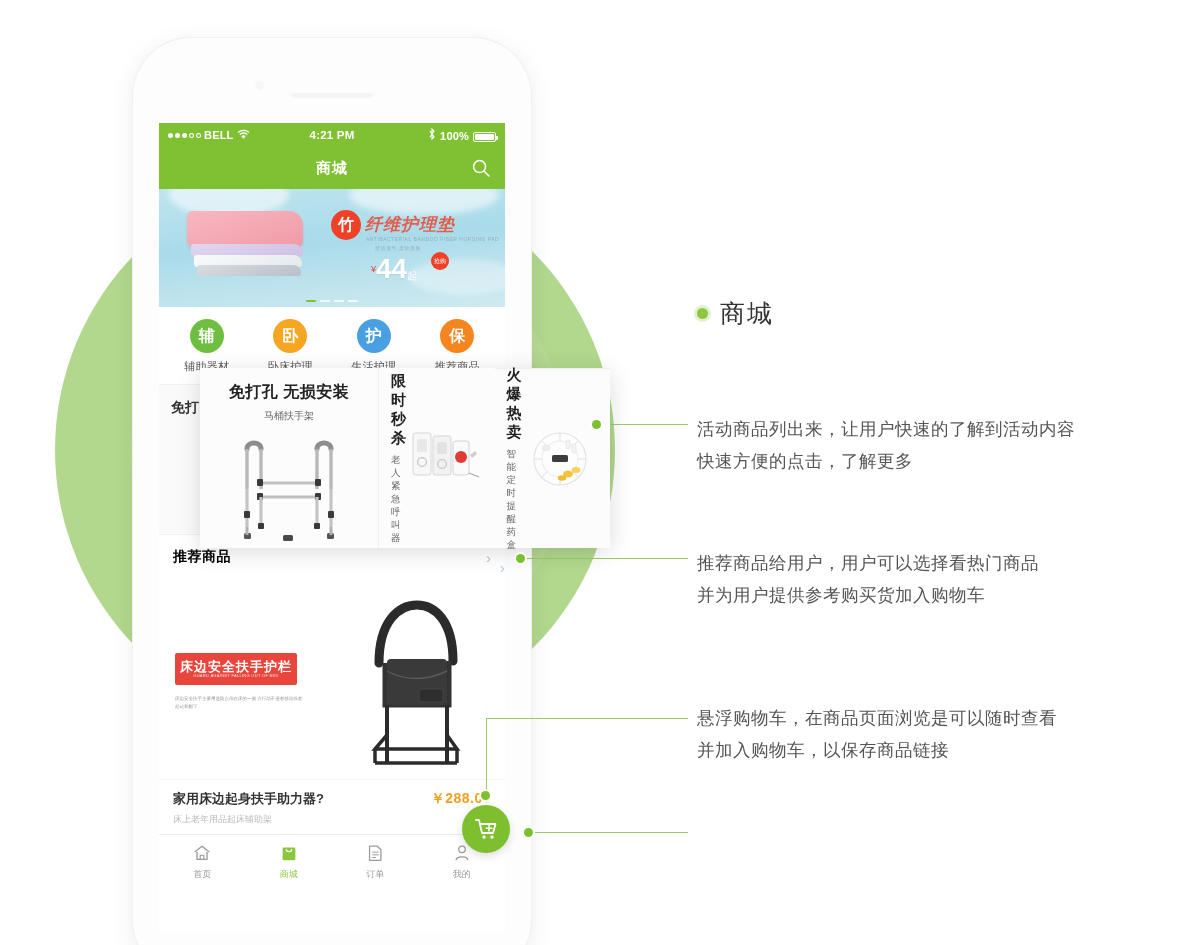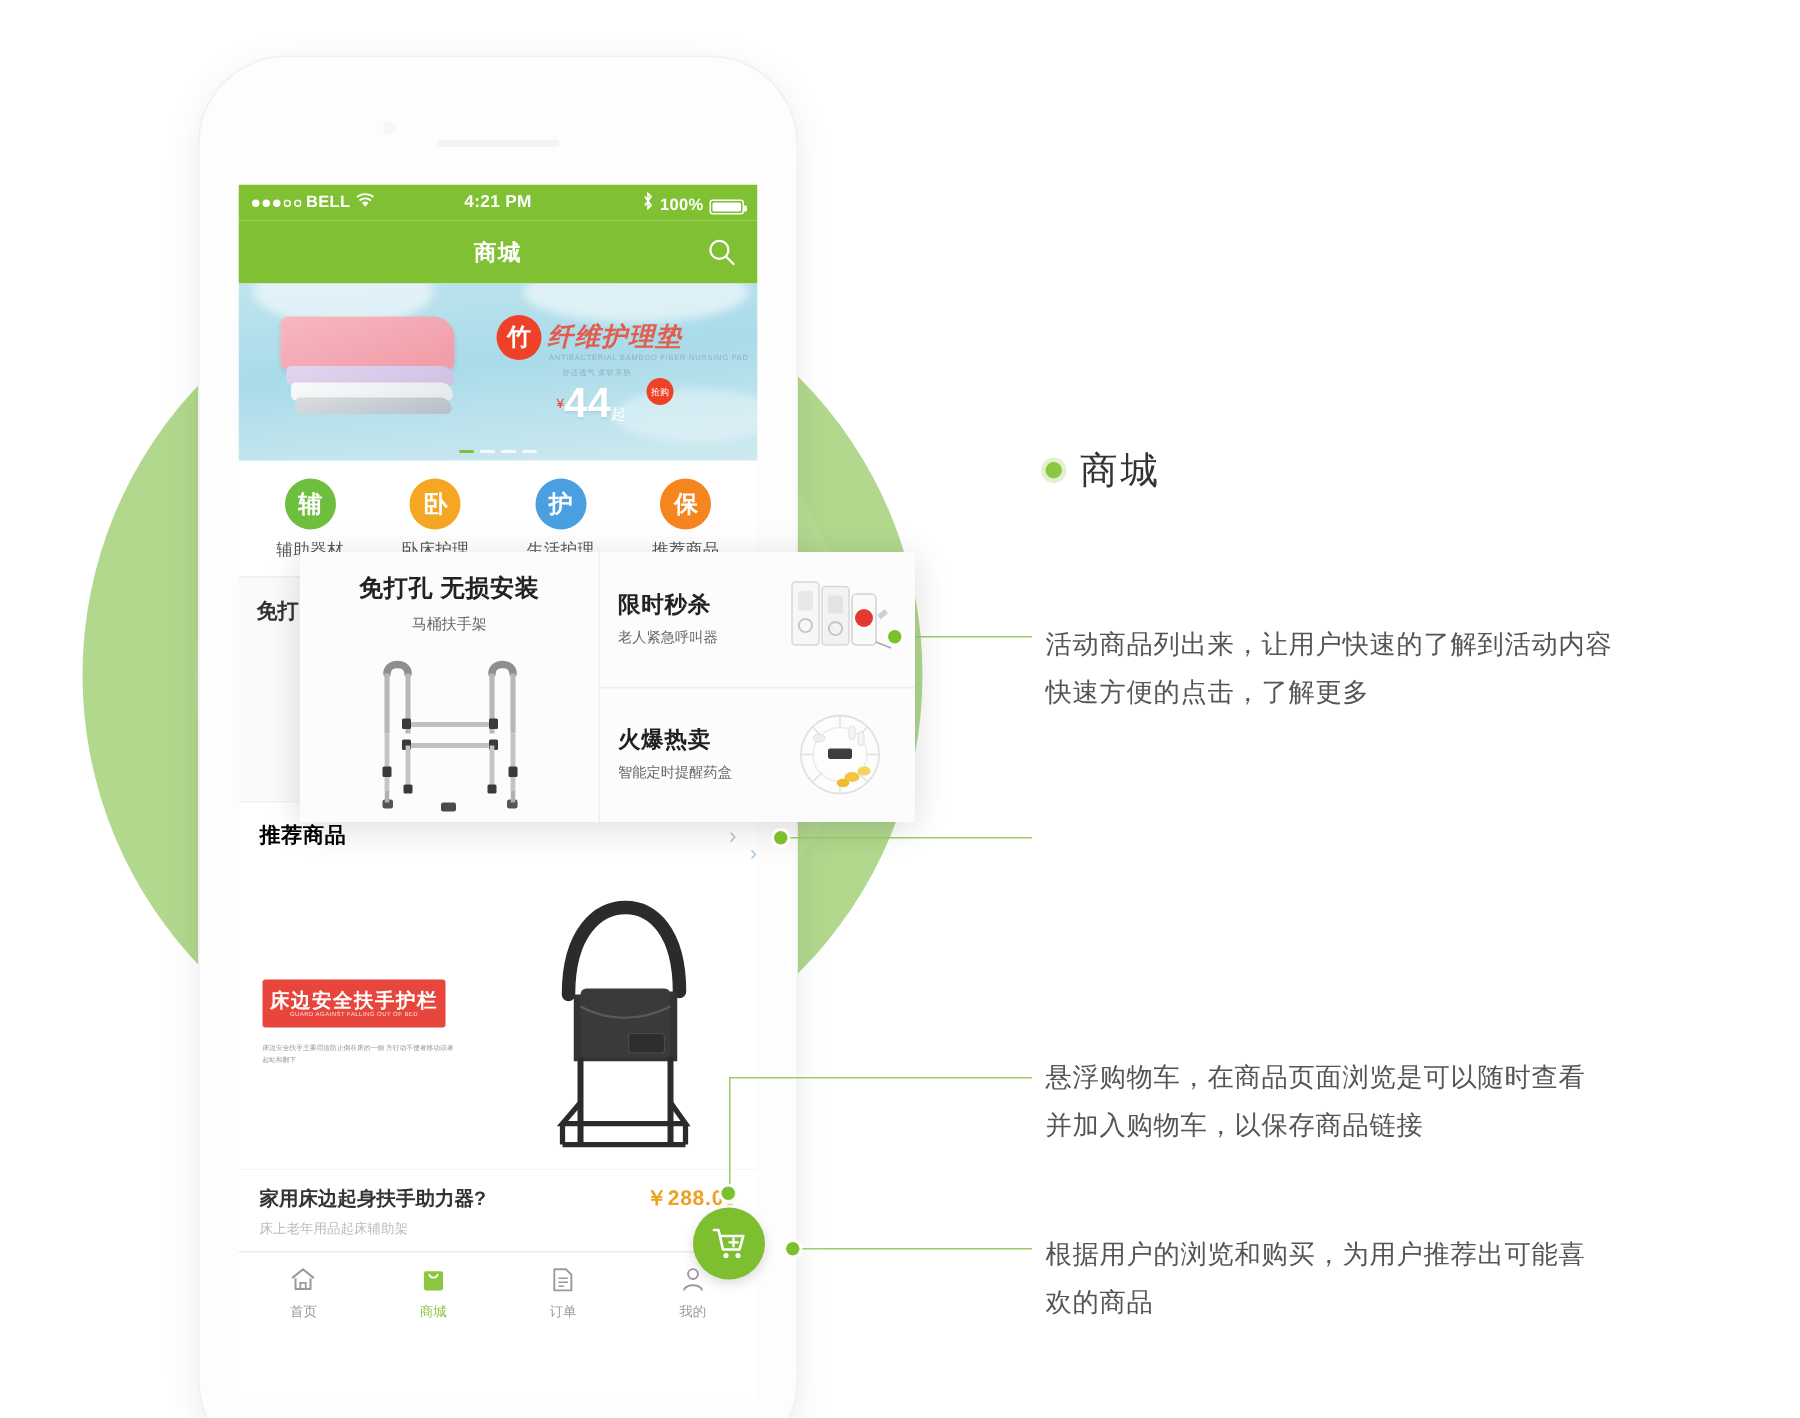--- a/index.html
+++ b/index.html
@@ -201,21 +201,21 @@
     width: 410px; height: 180px; background: #fcfcfc;
     box-shadow: 0 4px 22px rgba(0,0,0,.14);
     display: flex; z-index: 30;
   }
   #popup-left { width: 200px; border-right: 1px solid #efefef;
                 padding: 14px 14px 0; display: flex; flex-direction: column;
                 align-items: center; }
   #pl-title { font-size: 16px; font-weight: bold; color: #222; letter-spacing: .5px; }
   #pl-sub   { font-size: 10px; color: #666; margin-top: 6px; }
   #pl-img   { margin-top: 4px; width: 124px; height: 118px; }
-  #popup-right { flex: 1; display: flex; flex-direction: column; }
+  #popup-right { flex: 1; display: flex; flex-direction: row; }
   .pr-cell { flex: 1; display: flex; align-items: center; padding: 0 12px; }
   .pr-cell + .pr-cell { border-top: 1px solid #efefef; }
   .pr-text { flex: 1; }
   .pr-title { font-size: 15px; font-weight: bold; color: #222; letter-spacing: .5px; }
   .pr-sub { font-size: 9.5px; color: #666; margin-top: 6px; }
   .pr-img { width: 76px; height: 58px; flex: 0 0 auto; }
 
   
   .leader { position: absolute; height: 1px; background: #9ccc6a; z-index: 20; }
   .anchor { position: absolute; width: 9px; height: 9px; border-radius: 50%;
@@ -511,31 +511,31 @@
     <span id="title-text">商城</span>
   </div>
 
   <div class="anchor" style="left:592px; top:420px;"></div>
   <div class="leader" style="left:600px; top:424px; width:88px;"></div>
   <div class="note" style="left:697px; top:413px; width:450px;">活动商品列出来，让用户快速的了解到活动内容
 快速方便的点击，了解更多</div>
 
   <div class="anchor" style="left:516px; top:554px;"></div>
   <div class="leader" style="left:524px; top:558px; width:164px;"></div>
+  <div class="note" style="left:697px; top:547px; width:450px;">推荐商品给用户，用户可以选择看热门商品
+并为用户提供参考购买货加入购物车</div>
 
   <div class="anchor" style="left:482px; top:792px;"></div>
   <div class="leader" style="left:486px; top:718px; width:1px; height:78px; background:#9ccc6a;"></div>
   <div class="leader" style="left:486px; top:718px; width:202px;"></div>
   <div class="note" style="left:697px; top:702px; width:450px;">悬浮购物车，在商品页面浏览是可以随时查看
 并加入购物车，以保存商品链接</div>
 
   <div class="anchor" style="left:524px; top:828px;"></div>
   <div class="leader" style="left:532px; top:832px; width:156px;"></div>
-  <div class="note" style="left:697px; top:820px; width:460px;">根据用户的浏览和购买，为用户推荐出可能喜
-欢的商品</div>
 
   <div id="fab">
     <svg width="26" height="26" viewBox="0 0 26 26">
       <path d="M3 4 H6 L9 17 H20 L22.5 8 H7" stroke="#fff" stroke-width="1.8" fill="none" stroke-linecap="round" stroke-linejoin="round"></path>
       <line x1="16" y1="9.5" x2="16" y2="15" stroke="#fff" stroke-width="1.5" stroke-linecap="round"></line>
       <line x1="13.2" y1="12.2" x2="18.8" y2="12.2" stroke="#fff" stroke-width="1.5" stroke-linecap="round"></line>
       <circle cx="11" cy="21" r="1.7" fill="#fff"></circle>
       <circle cx="19" cy="21" r="1.7" fill="#fff"></circle>
     </svg>
   </div>

